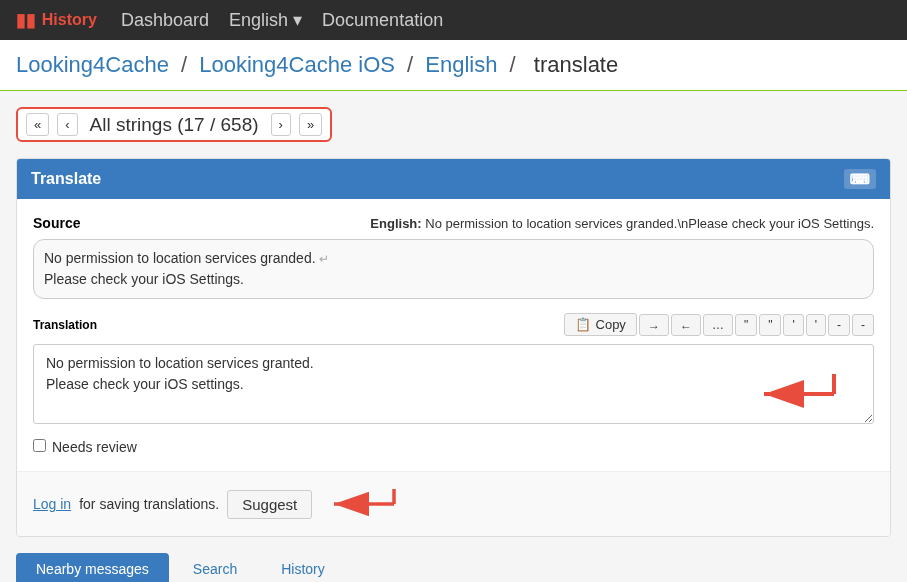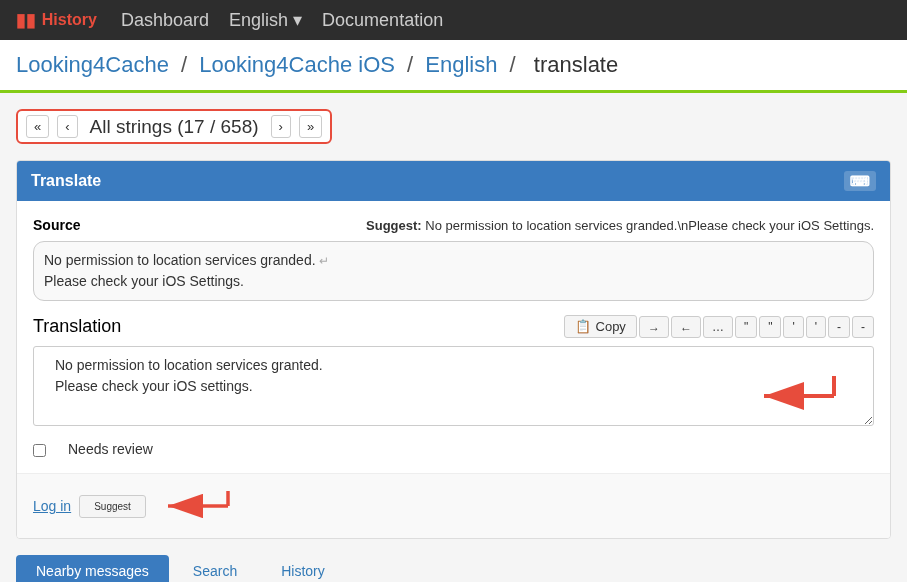--- a/index.html
+++ b/index.html
@@ -31,21 +31,21 @@
       margin-right: 20px;
       font-size: 18px;
       cursor: pointer;
     }
     .navbar-item.has-arrow::after { content: " ▾"; }
 
     
     .breadcrumb-bar {
       background: #fff;
       padding: 12px 16px;
-      border-bottom: 3px solid #84cc16;
+      border-bottom: 1px solid #84cc16;
     }
     .breadcrumb {
       font-size: 22px;
       color: #337ab7;
     }
     .breadcrumb span { color: #555; margin: 0 6px; }
     .breadcrumb a { color: #337ab7; text-decoration: none; }
     .breadcrumb .current { color: #333; }
 
     
@@ -140,22 +140,22 @@
     }
 
     
     .translation-header {
       display: flex;
       justify-content: space-between;
       align-items: center;
       margin-bottom: 8px;
     }
     .translation-label {
-      font-weight: normal;
-      font-size: 18px;
+      font-weight: bold;
+      font-size: 12px;
     }
     .translation-tools {
       display: flex;
       gap: 2px;
       align-items: center;
     }
     .tool-btn {
       background: #f5f5f5;
       border: 1px solid #ccc;
       border-radius: 3px;
@@ -174,21 +174,21 @@
       padding: 3px 10px;
       font-size: 13px;
       cursor: pointer;
       color: #333;
     }
 
     .translation-textarea {
       width: 100%;
       border: 1px solid #ccc;
       border-radius: 3px;
-      padding: 8px 21px;
+      padding: 8px 12px;
       font-size: 14px;
       color: #333;
       resize: vertical;
       min-height: 80px;
       font-family: Arial, sans-serif;
       line-height: 1.5;
       position: relative;
     }
 
     
@@ -198,22 +198,22 @@
     .red-arrow {
       position: absolute;
       right: 30px;
       top: 20px;
       pointer-events: none;
     }
 
     
     .needs-review {
       display: flex;
-      align-items: flex-end;
-      gap: 22px;
+      align-items: flex-start;
+      gap: 6px;
       margin-top: 12px;
       font-size: 14px;
       color: #333;
     }
     .needs-review input[type="checkbox"] { cursor: pointer; }
 
     
     .card-footer {
       background: #f9f9f9;
       border-top: 1px solid #eee;
@@ -222,21 +222,21 @@
       align-items: center;
       gap: 8px;
     }
     .login-link { color: #337ab7; cursor: pointer; text-decoration: underline; }
     .footer-text { font-size: 14px; color: #333; }
     .suggest-btn {
       background: #f5f5f5;
       border: 1px solid #ccc;
       border-radius: 3px;
       padding: 5px 14px;
-      font-size: 10px;
+      font-size: 15px;
       cursor: pointer;
       color: #333;
     }
 
     
     .bottom-tabs {
       display: flex;
       gap: 4px;
       margin-top: 8px;
     }
@@ -297,21 +297,21 @@
   <div class="card">
     <div class="card-header">
       <span>Translate</span>
       <span class="keyboard-icon">⌨</span>
     </div>
     <div class="card-body">
 
       <div class="source-section">
         <span class="source-label">Source</span>
         <span class="context-label">
-          <strong>Suggest:</strong>
+          <strong>English:</strong>
           <span>No permission to location services granded.\nPlease check your iOS Settings.</span>
         </span>
       </div>
       <div class="source-text-box">
         <span>No permission to location services granded.</span><span class="return-symbol"> ↵</span><br>
         <span>Please check your iOS Settings.</span>
       </div>
 
       <div class="translation-header">
         <span class="translation-label">Translation</span>
@@ -349,20 +349,21 @@
 
       <div class="needs-review">
         <input type="checkbox" style="">
         <span>Needs review</span>
       </div>
 
     </div>
 
     <div class="card-footer">
       <a class="login-link">Log in</a>
+      <span class="footer-text">for saving translations.</span>
       <button class="suggest-btn">Suggest</button>
 
       <svg width="80" height="40" viewBox="0 0 80 40" style="margin-left:4px;">
         <defs>
           <marker id="arrowhead2" markerWidth="10" markerHeight="7" refX="10" refY="3.5" orient="auto">
             <polygon points="0 0, 10 3.5, 0 7" fill="#e74c3c"></polygon>
           </marker>
         </defs>
         <line x1="70" y1="20" x2="10" y2="20" stroke="#e74c3c" stroke-width="3.5" marker-end="url(#arrowhead2)"></line>
         <line x1="70" y1="20" x2="70" y2="5" stroke="#e74c3c" stroke-width="3.5"></line>

